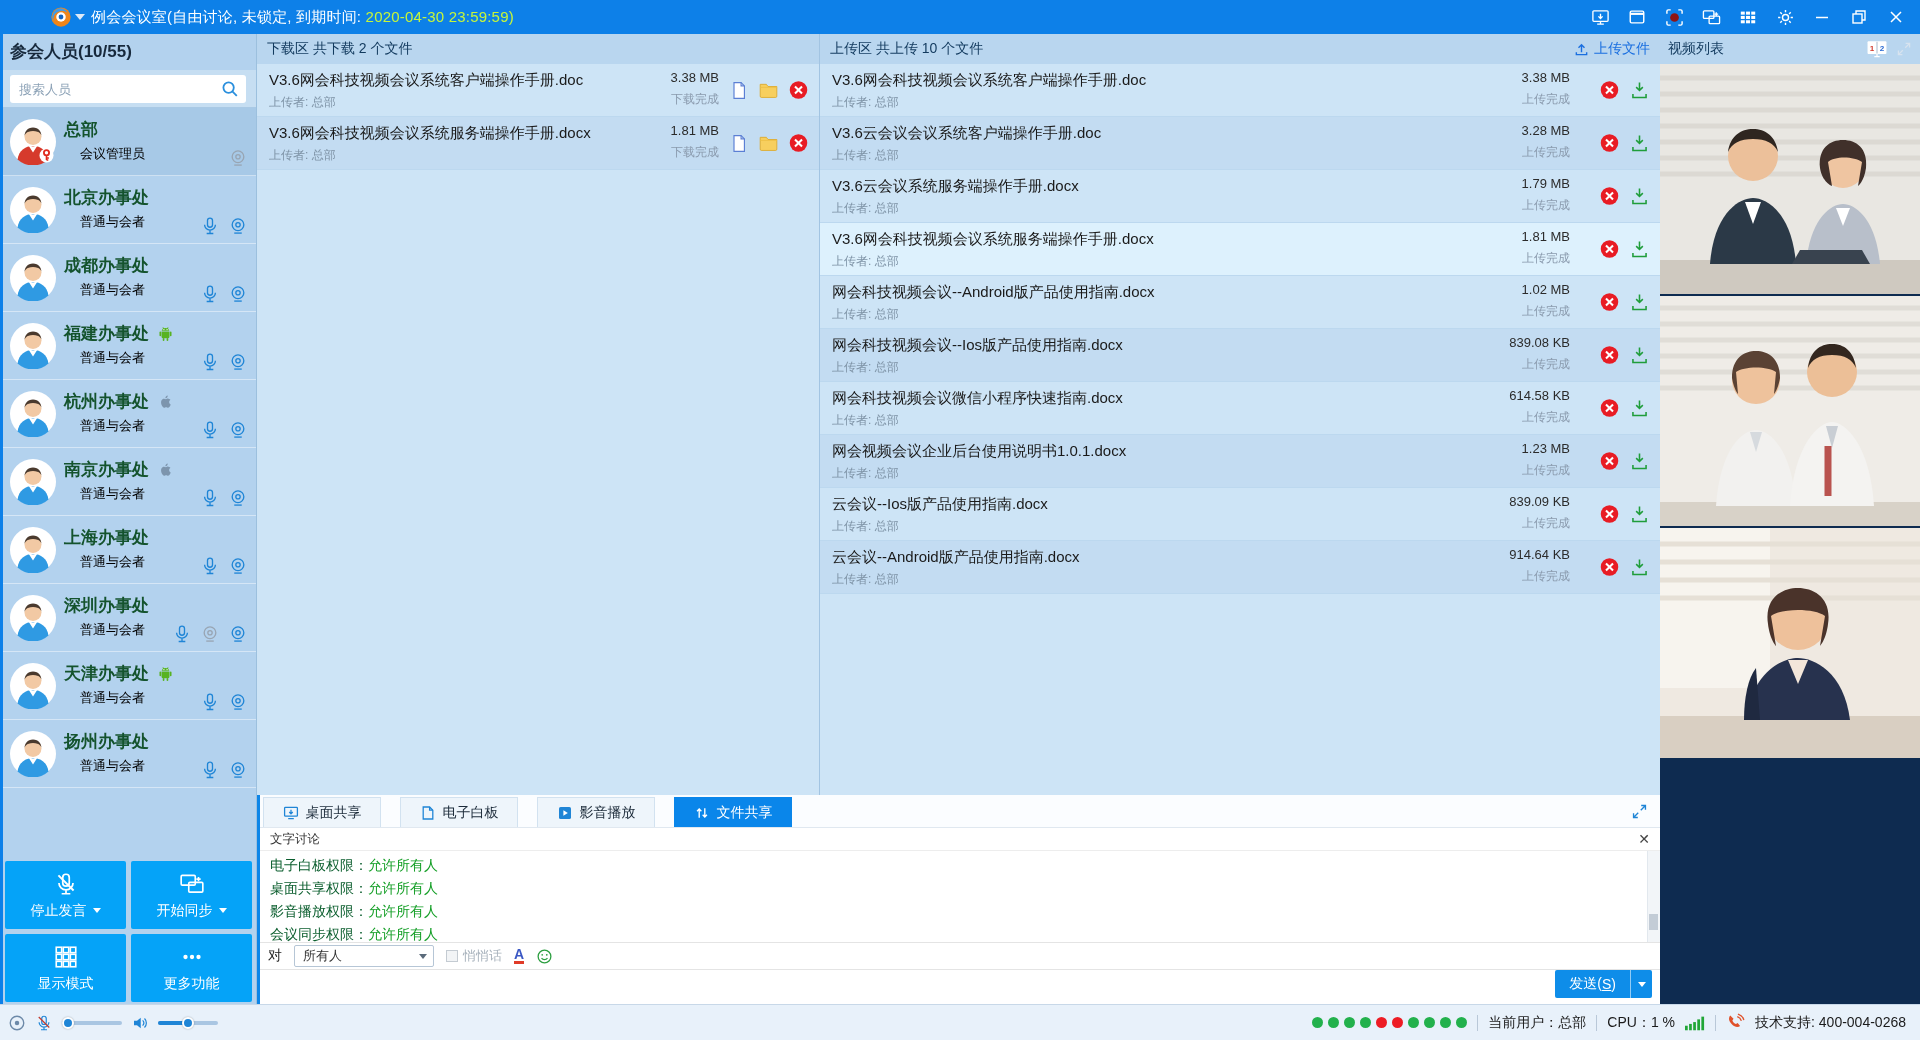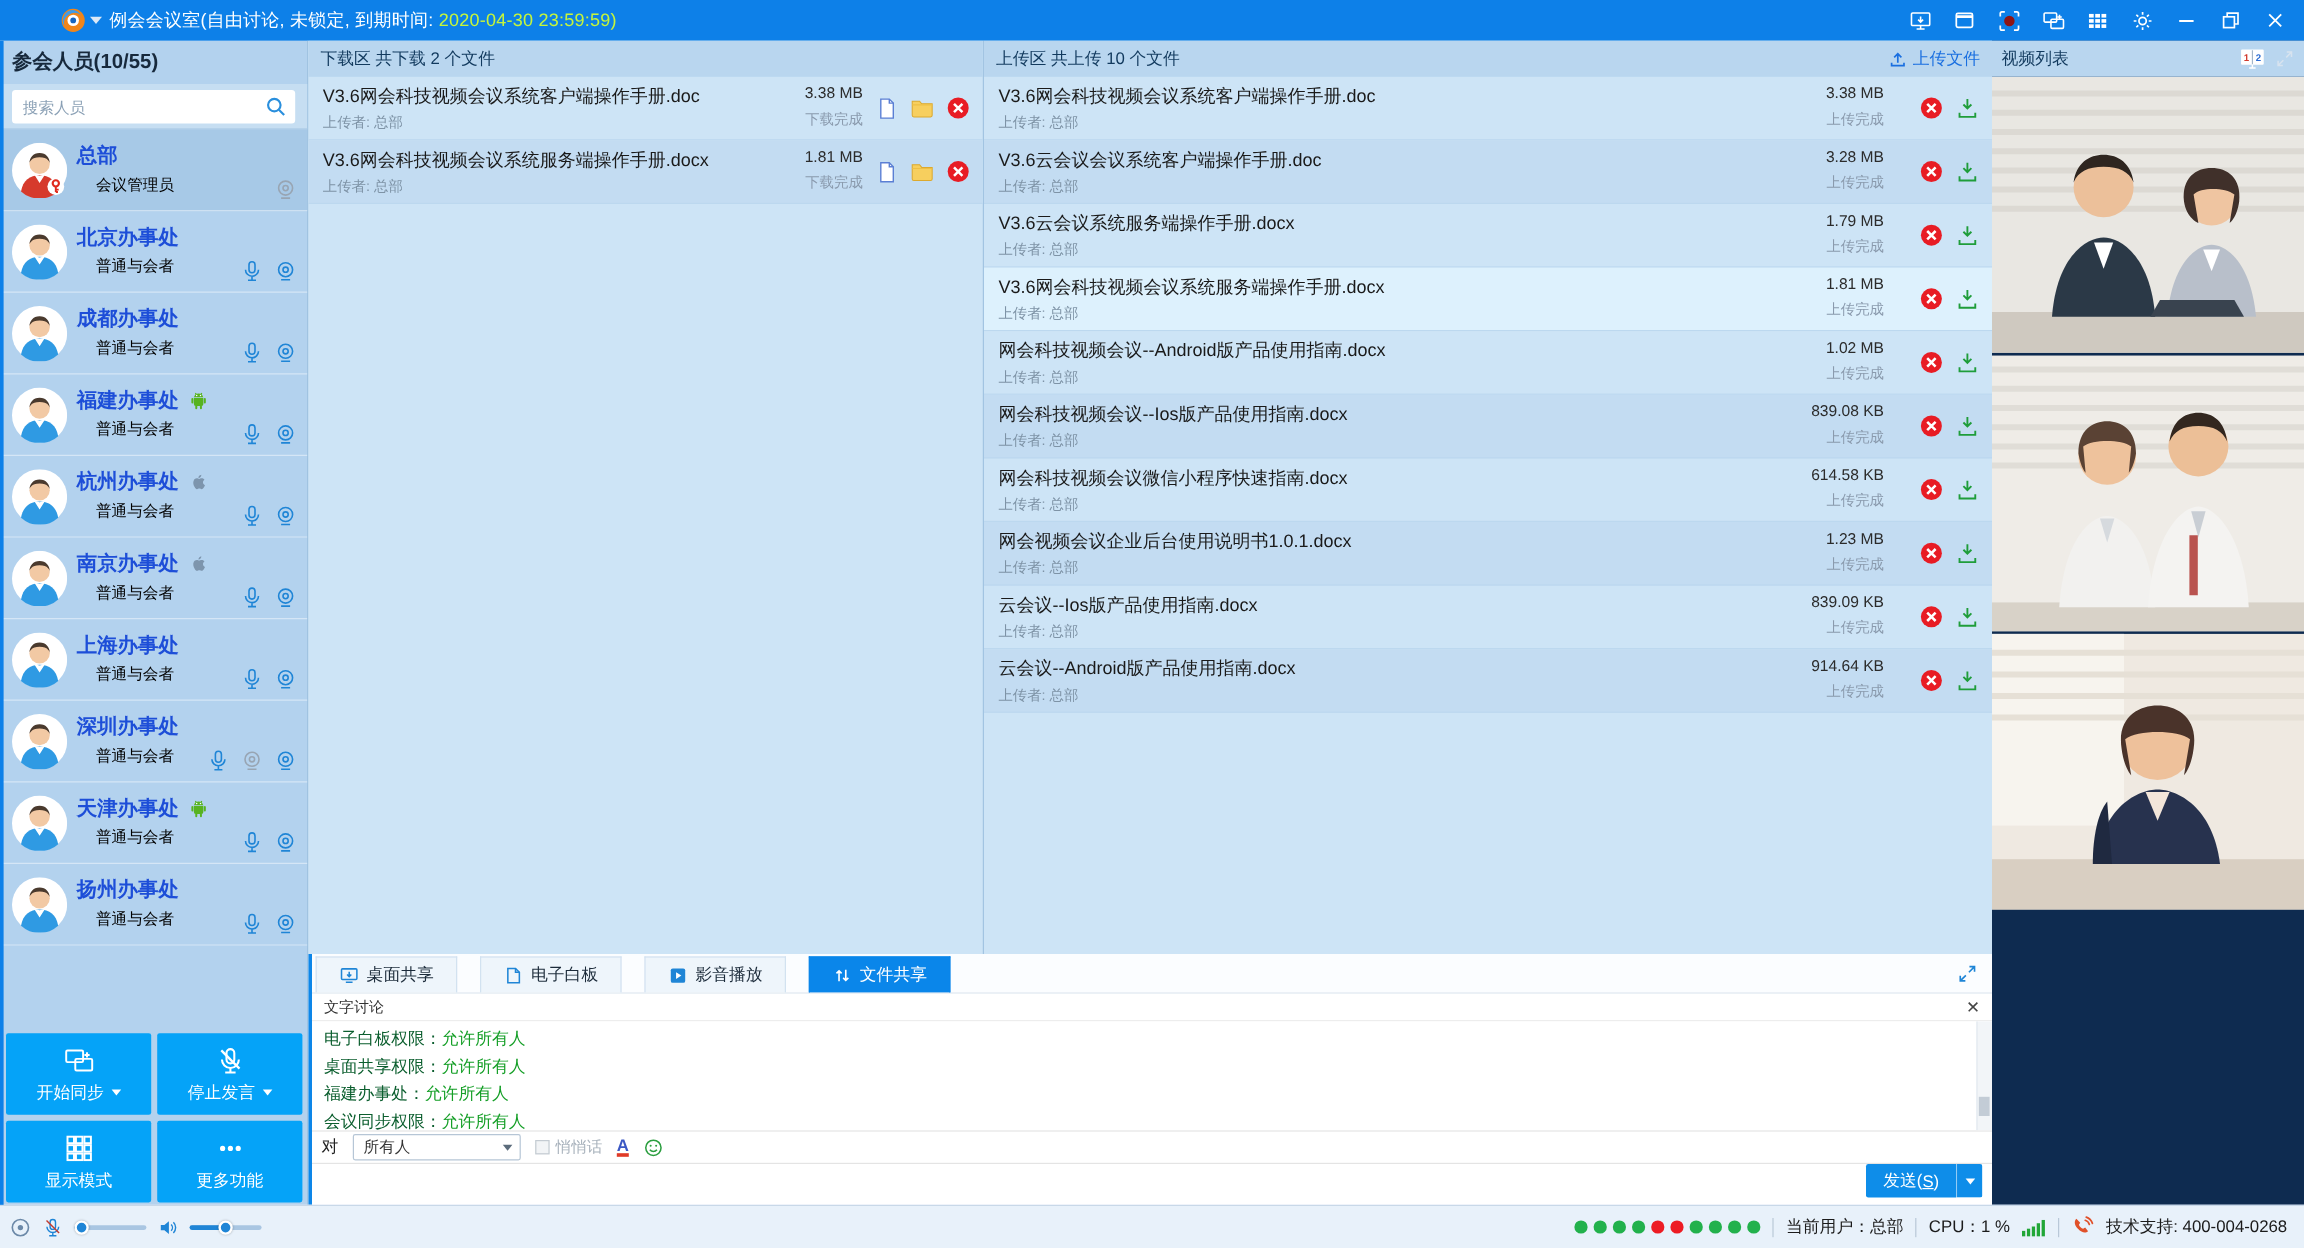--- a/index.html
+++ b/index.html
@@ -27,21 +27,21 @@
   .sb-search-box input { width:100%; height:100%; border:0; outline:none; background:transparent; padding:0 30px 0 9px; font-size:13px; color:#333; font-family:inherit; }
   .sb-search-box input::placeholder { color:#8aa0b5; }
   .sb-search-ic { position:absolute; right:6px; top:4px; }
   .plist { position:absolute; top:74px; left:0; right:0; }
   .p-row { position:relative; height:68px; border-bottom:1px solid rgba(255,255,255,.45); cursor:pointer; }
   .p-row.admin { background:#a7c9e7; }
   .avatar { position:absolute; left:10px; top:11px; width:46px; height:46px; }
   .p-row .av-admin { display:none; }
   .p-row.admin .av-admin { display:block; }
   .p-nameline { position:absolute; left:64px; top:10px; display:flex; align-items:center; gap:7px; }
-  .p-name { font-size:17px; font-weight:bold; color:#1d4ed8; }
+  .p-name { font-size:17px; font-weight:bold; color:#14532d; }
   .p-role { position:absolute; left:80px; top:37px; font-size:13px; color:#000000; }
   .p-icons { position:absolute; right:8px; bottom:7px; display:flex; align-items:center; gap:8px; }
   .p-icons span { cursor:pointer; }
 
   
   .sb-actions { position:absolute; left:5px; right:4px; bottom:2px; display:grid; grid-template-columns:1fr 1fr; grid-template-rows:68px 68px; gap:5px; }
   .act-btn { background:#05a3f8; border-radius:2px; color:#fff; display:flex; flex-direction:column; align-items:center; justify-content:center; gap:5px; cursor:pointer; }
   .act-label { font-size:14px; display:flex; align-items:center; gap:6px; }
   .caret-down { width:0; height:0; border-left:4px solid transparent; border-right:4px solid transparent; border-top:5px solid #fff; display:inline-block; }
 
@@ -595,41 +595,41 @@
                 <path d="M7.5 20.5h9"></path>
               </svg>
       </span>
     </div>
   </div>
 </div>
 
     <div class="sb-actions">
       <div class="act-btn">
         <span>
+          <svg width="26" height="26" viewBox="0 0 24 24" fill="none" stroke="#fff" stroke-width="1.6">
+              <rect x="9" y="3" width="6" height="11" rx="3"></rect>
+              <path d="M5.5 11a6.5 6.5 0 0 0 13 0M12 17.5V21M8 21h8"></path>
+              <path d="M5 4 19 18" stroke-width="1.8"></path>
+            </svg>
+        </span>
+        <span class="act-label">
+            <span>停止发言</span>
+            <span class="caret-down"></span>
+          </span>
+      </div>
+      <div class="act-btn">
+        <span>
           <svg width="26" height="26" viewBox="0 0 24 24" fill="none" stroke="#fff" stroke-width="1.5">
               <rect x="2" y="4" width="13" height="9" rx="1"></rect>
               <rect x="9" y="10.5" width="13" height="9" rx="1"></rect>
               <path d="M18 5.5v4M16 7.5h4"></path>
             </svg>
         </span>
         <span class="act-label">
             <span>开始同步</span>
-            <span class="caret-down"></span>
-          </span>
-      </div>
-      <div class="act-btn">
-        <span>
-          <svg width="26" height="26" viewBox="0 0 24 24" fill="none" stroke="#fff" stroke-width="1.6">
-              <rect x="9" y="3" width="6" height="11" rx="3"></rect>
-              <path d="M5.5 11a6.5 6.5 0 0 0 13 0M12 17.5V21M8 21h8"></path>
-              <path d="M5 4 19 18" stroke-width="1.8"></path>
-            </svg>
-        </span>
-        <span class="act-label">
-            <span>停止发言</span>
             <span class="caret-down"></span>
           </span>
       </div>
       <div class="act-btn">
         <span>
           <svg width="26" height="26" viewBox="0 0 24 24" fill="none" stroke="#fff" stroke-width="1.5">
               <rect x="3" y="3" width="5" height="5"></rect>
               <rect x="9.5" y="3" width="5" height="5"></rect>
               <rect x="16" y="3" width="5" height="5"></rect>
               <rect x="3" y="9.5" width="5" height="5"></rect>
@@ -1023,21 +1023,21 @@
       <div id="chat-msgs">
   <div class="msg">
     <span class="msg-label">电子白板权限：</span><span class="msg-value">允许所有人</span>
   </div>
 
   <div class="msg">
     <span class="msg-label">桌面共享权限：</span><span class="msg-value">允许所有人</span>
   </div>
 
   <div class="msg">
-    <span class="msg-label">福建办事处：</span><span class="msg-value">允许所有人</span>
+    <span class="msg-label">影音播放权限：</span><span class="msg-value">允许所有人</span>
   </div>
 
   <div class="msg">
     <span class="msg-label">会议同步权限：</span><span class="msg-value">允许所有人</span>
   </div>
 </div>
       <div class="msg-scroll">
           <div class="thumb"></div>
         </div>
     </div>

